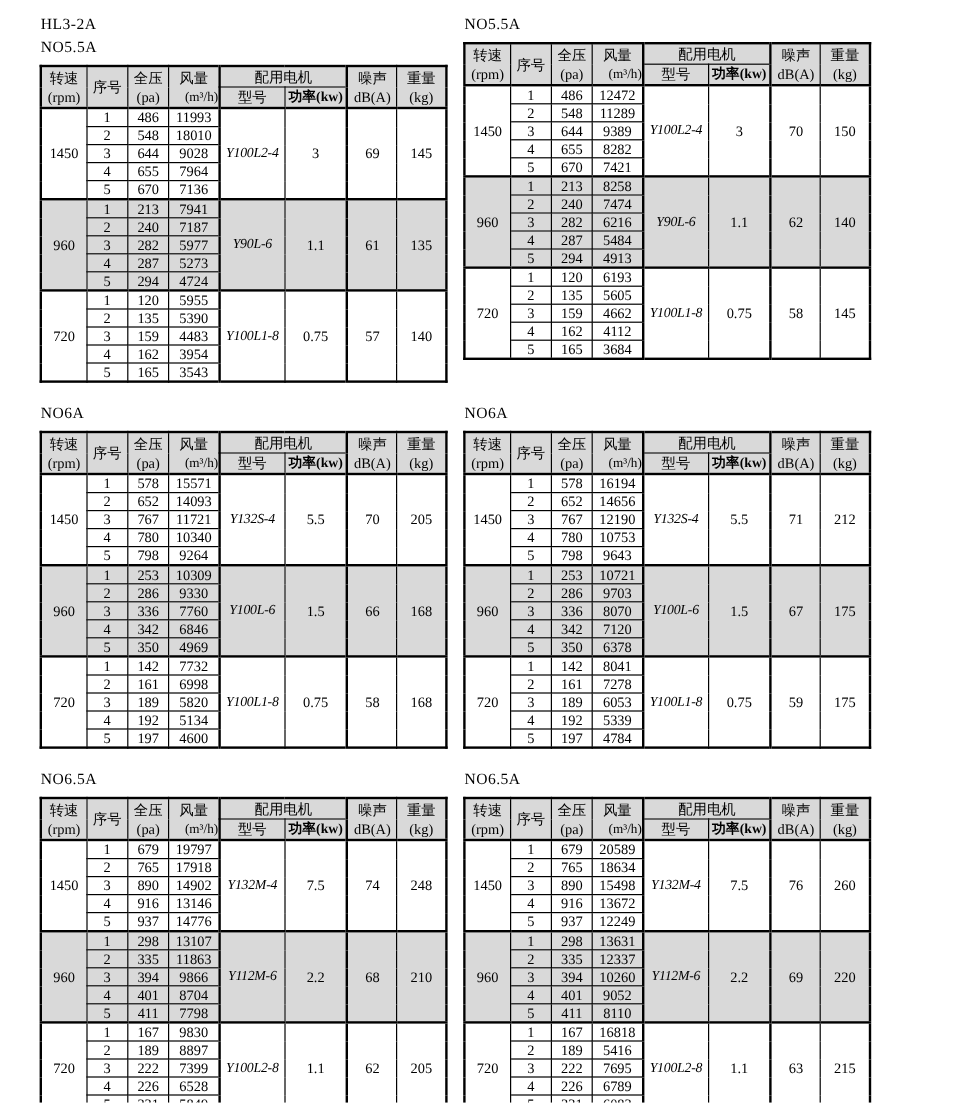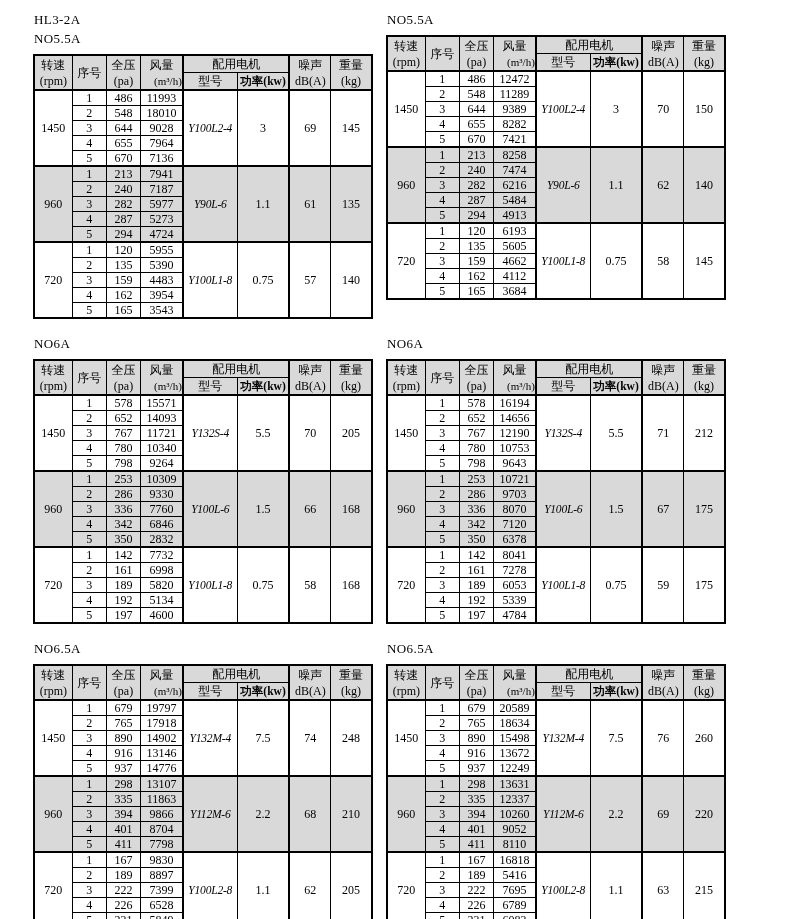--- a/index.html
+++ b/index.html
@@ -445,21 +445,21 @@
               <td data-name="cell-flow" class="thick-right">7760</td>
             </tr>
             <tr data-name="table-row" class="band">
               <td data-name="cell-seq">4</td>
               <td data-name="cell-pressure">342</td>
               <td data-name="cell-flow" class="thick-right">6846</td>
             </tr>
             <tr data-name="table-row" class="band">
               <td data-name="cell-seq">5</td>
               <td data-name="cell-pressure">350</td>
-              <td data-name="cell-flow" class="thick-right">2832</td>
+              <td data-name="cell-flow" class="thick-right">4969</td>
             </tr>
             <tr data-name="table-row" class="group-start">
               <td data-name="cell-rpm" rowspan="5">720</td>
               <td data-name="cell-seq">1</td>
               <td data-name="cell-pressure">142</td>
               <td data-name="cell-flow" class="thick-right">7732</td>
               <td data-name="cell-model" rowspan="5">Y100L1-8</td>
               <td data-name="cell-power" class="thick-right" rowspan="5">0.75</td>
               <td data-name="cell-noise" rowspan="5">58</td>
               <td data-name="cell-weight" rowspan="5">168</td>

